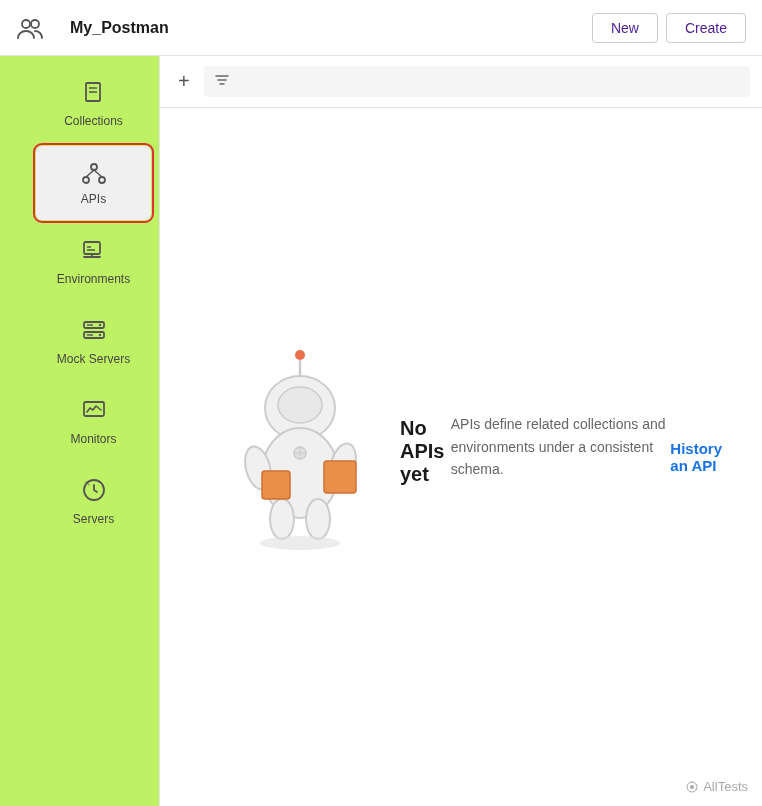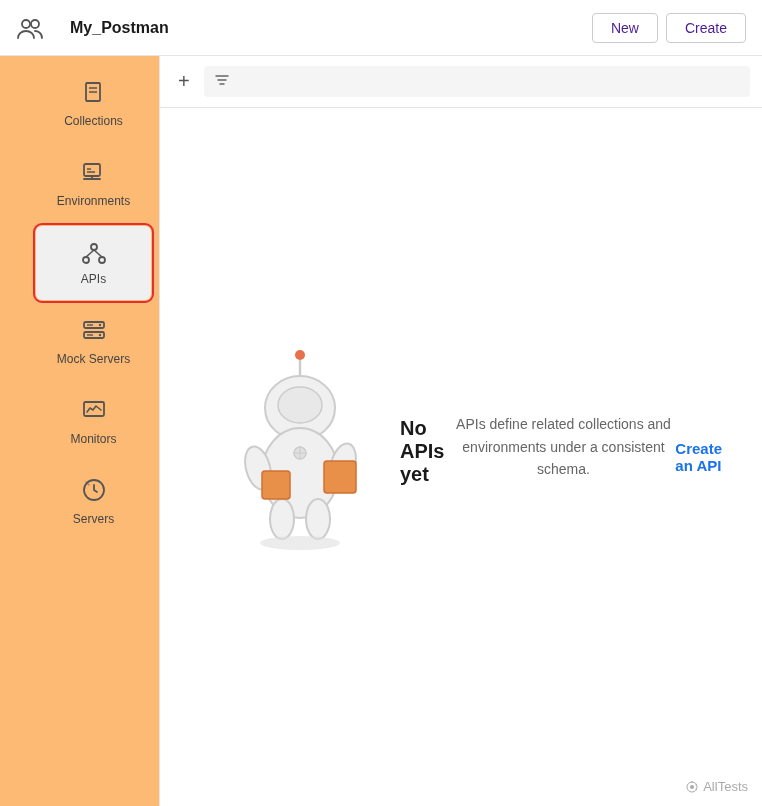--- a/index.html
+++ b/index.html
@@ -53,21 +53,21 @@
     
     .main {
       display: flex;
       height: calc(806px - 56px);
     }
 
     
     .sidebar {
       width: 160px;
       border-right: 1px solid #e5e5e5;
-      background: #fdba74;
+      background: #bef264;
       display: flex;
       flex-direction: column;
       padding-top: 8px;
       padding-left: 28px;
     }
     .sidebar-item {
       display: flex;
       flex-direction: column;
       align-items: center;
       padding: 14px 8px;
@@ -153,21 +153,20 @@
 
     .empty-title {
       font-size: 20px;
       font-weight: 700;
       color: #1a1a1a;
       margin-bottom: 12px;
     }
     .empty-desc {
       font-size: 14px;
       color: #666;
-      text-align: center;
       line-height: 1.6;
       max-width: 320px;
       margin-bottom: 20px;
     }
     .create-link {
       font-size: 15px;
       font-weight: 600;
       color: #1a73e8;
       cursor: pointer;
       text-decoration: none;
@@ -220,44 +219,44 @@
       <div class="icon">
         <svg width="24" height="24" viewBox="0 0 24 24" fill="none">
           <rect x="4" y="3" width="14" height="18" rx="1" stroke="#555" stroke-width="1.8" fill="none"></rect>
           <line x1="7" y1="8" x2="15" y2="8" stroke="#555" stroke-width="1.5"></line>
           <line x1="7" y1="12" x2="15" y2="12" stroke="#555" stroke-width="1.5"></line>
         </svg>
       </div>
       <span class="label">Collections</span>
     </div>
 
-    <div class="sidebar-item">
-      <div class="icon">
-        <svg width="24" height="24" viewBox="0 0 24 24" fill="none">
-          <rect x="2" y="4" width="16" height="12" rx="1.5" stroke="#555" stroke-width="1.8" fill="none"></rect>
-          <line x1="2" y1="19" x2="18" y2="19" stroke="#555" stroke-width="1.8" stroke-linecap="round"></line>
-          <line x1="10" y1="16" x2="10" y2="19" stroke="#555" stroke-width="1.8"></line>
-          <line x1="5" y1="9" x2="9" y2="9" stroke="#555" stroke-width="1.5"></line>
-          <line x1="5" y1="12" x2="13" y2="12" stroke="#555" stroke-width="1.5"></line>
-        </svg>
-      </div>
-      <span class="label">Environments</span>
-    </div>
-
     <div class="sidebar-item active">
       <div class="icon apis-icon">
         <svg width="26" height="26" viewBox="0 0 26 26" fill="none">
           <circle cx="13" cy="7" r="3" stroke="#555" stroke-width="1.8" fill="none"></circle>
           <circle cx="5" cy="20" r="3" stroke="#555" stroke-width="1.8" fill="none"></circle>
           <circle cx="21" cy="20" r="3" stroke="#555" stroke-width="1.8" fill="none"></circle>
           <line x1="13" y1="10" x2="5" y2="17" stroke="#555" stroke-width="1.5"></line>
           <line x1="13" y1="10" x2="21" y2="17" stroke="#555" stroke-width="1.5"></line>
         </svg>
       </div>
       <span class="label">APIs</span>
+    </div>
+
+    <div class="sidebar-item">
+      <div class="icon">
+        <svg width="24" height="24" viewBox="0 0 24 24" fill="none">
+          <rect x="2" y="4" width="16" height="12" rx="1.5" stroke="#555" stroke-width="1.8" fill="none"></rect>
+          <line x1="2" y1="19" x2="18" y2="19" stroke="#555" stroke-width="1.8" stroke-linecap="round"></line>
+          <line x1="10" y1="16" x2="10" y2="19" stroke="#555" stroke-width="1.8"></line>
+          <line x1="5" y1="9" x2="9" y2="9" stroke="#555" stroke-width="1.5"></line>
+          <line x1="5" y1="12" x2="13" y2="12" stroke="#555" stroke-width="1.5"></line>
+        </svg>
+      </div>
+      <span class="label">Environments</span>
     </div>
 
     <div class="sidebar-item">
       <div class="icon">
         <svg width="24" height="24" viewBox="0 0 24 24" fill="none">
           <rect x="2" y="4" width="20" height="6" rx="1.5" stroke="#555" stroke-width="1.8" fill="none"></rect>
           <rect x="2" y="14" width="20" height="6" rx="1.5" stroke="#555" stroke-width="1.8" fill="none"></rect>
           <circle cx="18" cy="7" r="1.2" fill="#555"></circle>
           <circle cx="18" cy="17" r="1.2" fill="#555"></circle>
           <line x1="5" y1="7" x2="11" y2="7" stroke="#555" stroke-width="1.4"></line>
@@ -335,21 +334,21 @@
           <circle cx="100" cy="120" r="6" fill="#e0e0e0" stroke="#ccc" stroke-width="1.5"></circle>
           <line x1="93" y1="120" x2="107" y2="120" stroke="#ccc" stroke-width="1"></line>
           <line x1="100" y1="113" x2="100" y2="127" stroke="#ccc" stroke-width="1"></line>
 
           <rect x="62" y="138" width="28" height="28" rx="3" fill="#e8904a" stroke="#d07030" stroke-width="1.5"></rect>
         </svg>
       </div>
 
       <span class="empty-title">No APIs yet</span>
       <p class="empty-desc">APIs define related collections and environments under a consistent schema.</p>
-      <a class="create-link" href="#">Create an API</a>
+      <a class="create-link" href="#">History an API</a>
 
       <div class="watermark">
         <svg width="14" height="14" viewBox="0 0 14 14">
           <circle cx="7" cy="7" r="5" stroke="#aaa" stroke-width="1" fill="none"></circle>
           <circle cx="7" cy="7" r="2" fill="#aaa"></circle>
           <line x1="7" y1="1" x2="7" y2="3" stroke="#aaa" stroke-width="1"></line>
           <line x1="12" y1="4" x2="10.5" y2="5" stroke="#aaa" stroke-width="1"></line>
           <line x1="12" y1="10" x2="10.5" y2="9" stroke="#aaa" stroke-width="1"></line>
         </svg>
         <span>AllTests</span>

